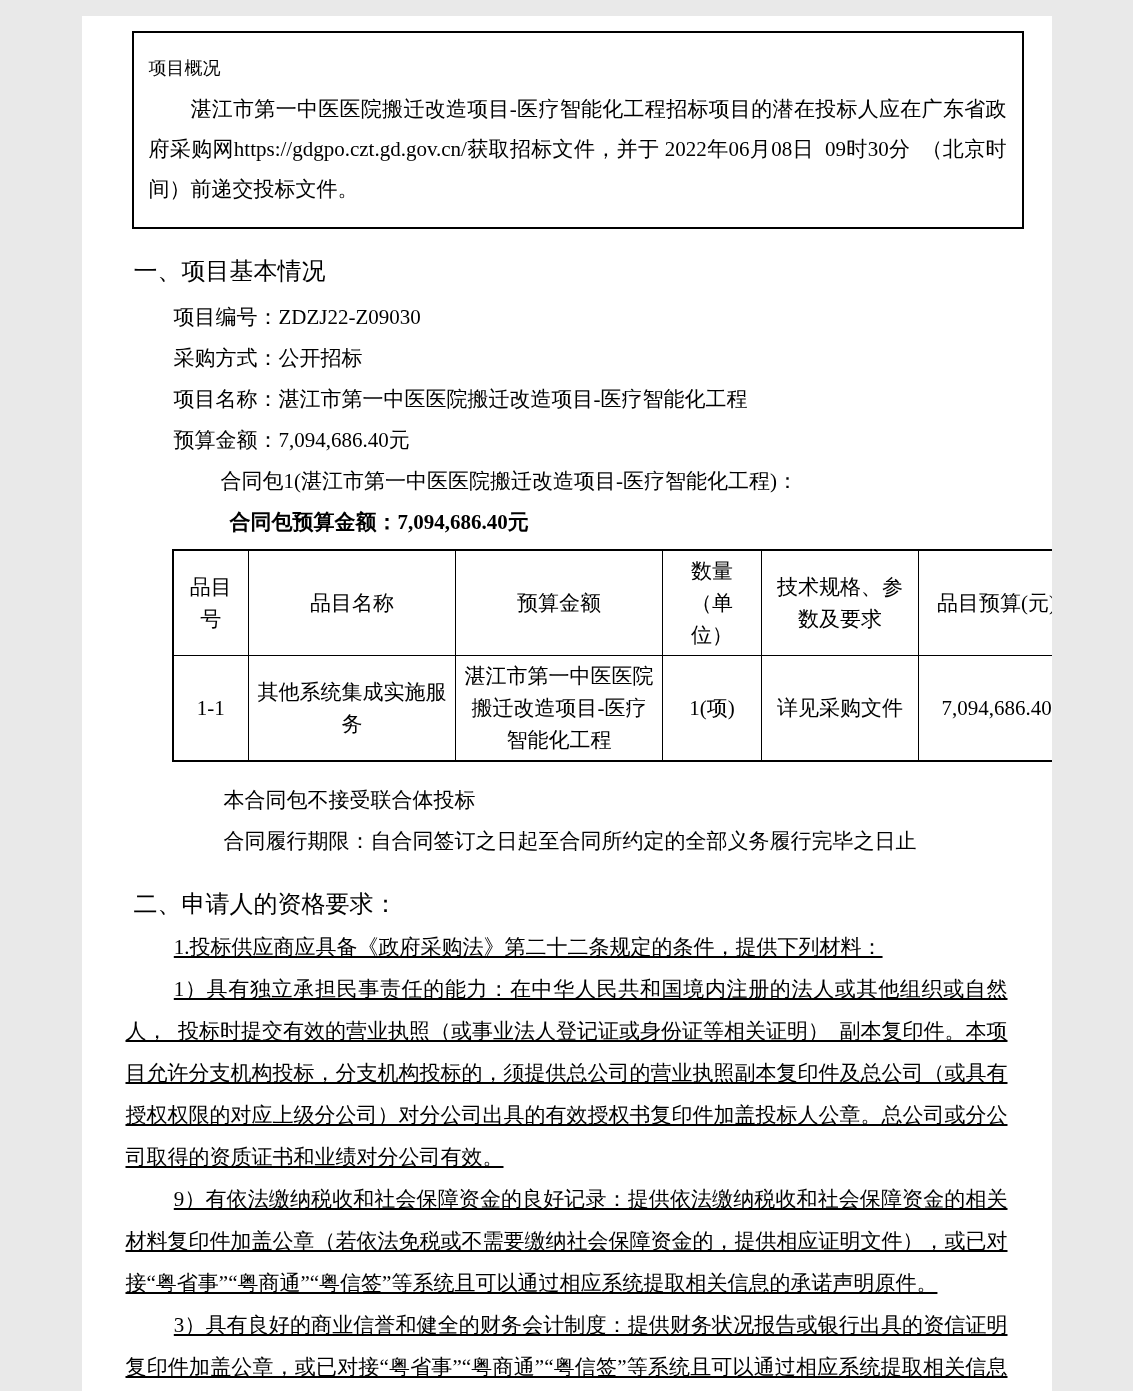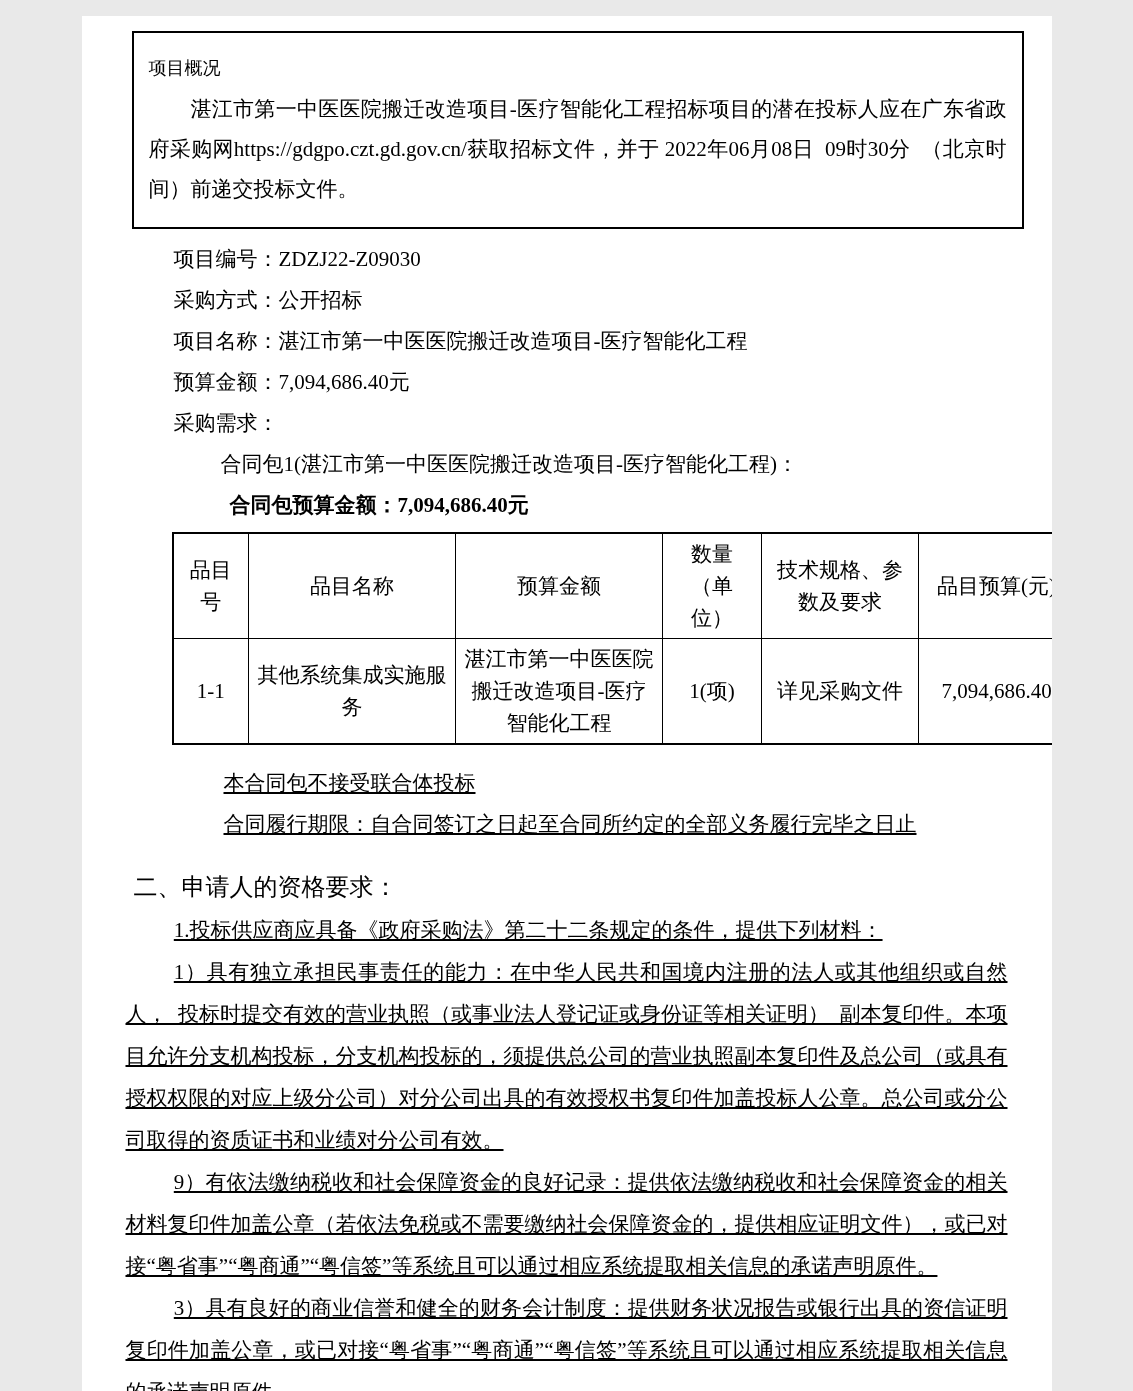--- a/index.html
+++ b/index.html
@@ -61,21 +61,21 @@
     vertical-align: middle;
     padding: 4px 8px;
     line-height: 32px;
     word-break: break-all;
   }
   table.items thead tr { height: 102px; }
   table.items tbody tr { height: 98px; }
   td.cell-dash { text-align: right; padding-right: 10px; }
   
   .note-block { margin-top: 18px; }
-  .note-line { padding-left: 98px; line-height: 41px; text-decoration: underline; }
+  .note-line { padding-left: 98px; line-height: 41px; }
   
   .para-block { margin-top: 6px; }
   .para {
     margin: 0;
     line-height: 42px;
     text-indent: 2.3em;
     text-align: justify;
     word-break: break-all;
     white-space: pre-wrap;
     text-decoration: underline;
@@ -86,27 +86,27 @@
 
 <div class="page">
 
   <div class="overview-box">
     <div class="overview-title">项目概况</div>
     <div class="overview-body">湛江市第一中医医院搬迁改造项目-医疗智能化工程招标项目的潜在投标人应在广东省政府采购网https://gdgpo.czt.gd.gov.cn/获取招标文件，并于 2022年06月08日  09时30分  （北京时间）前递交投标文件。</div>
   </div>
 
   <div class="content">
 
+    <div class="sec-heading">一、项目基本情况</div>
 
     <div class="info-block">
       <div class="info-line">项目编号：ZDZJ22-Z09030</div>
       <div class="info-line">采购方式：公开招标</div>
       <div class="info-line">项目名称：湛江市第一中医医院搬迁改造项目-医疗智能化工程</div>
       <div class="info-line">预算金额：7,094,686.40元</div>
-      <div class="info-line">采购需求：</div>
       <div class="pkg-line">合同包1(湛江市第一中医医院搬迁改造项目-医疗智能化工程)：</div>
       <div class="pkg-budget">合同包预算金额：7,094,686.40元</div>
     </div>
 
     <table class="items">
       <colgroup>
         <col style="width:76px">
         <col style="width:207px">
         <col style="width:207px">
         <col style="width:99px">

